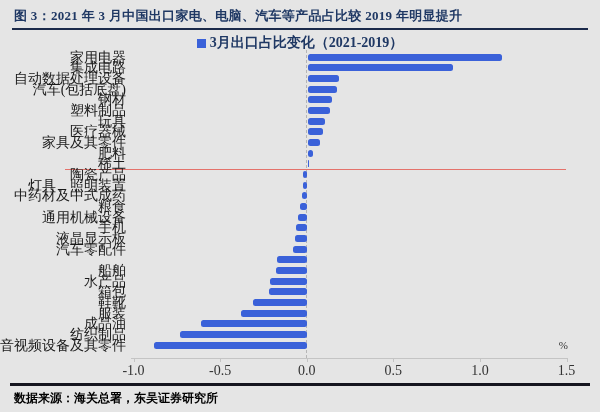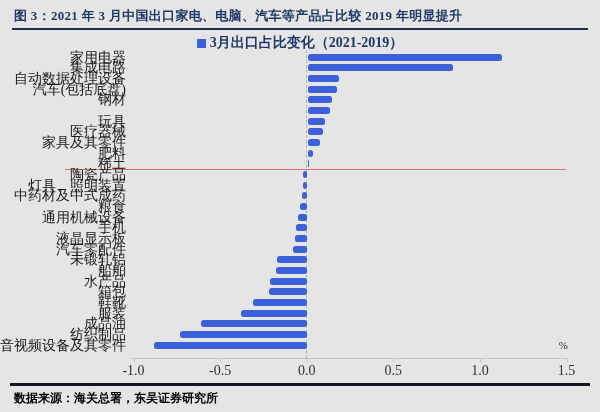--- a/index.html
+++ b/index.html
@@ -54,20 +54,21 @@
   <div class="cat-label" style="top: 51.5px;">家用电器</div>
       <div class="bar" style="width: 193.984px; top: 53.5px; left: 307.7px; background: rgb(58, 97, 217);"></div>
       <div class="cat-label" style="top: 62.17px;">集成电路</div>
       <div class="bar" style="width: 145.488px; top: 64.17px; left: 307.7px; background: rgb(58, 97, 217);"></div>
       <div class="cat-label" style="top: 72.84px;">自动数据处理设备</div>
       <div class="bar" style="width: 31.176px; top: 74.84px; left: 307.7px; background: rgb(58, 97, 217);"></div>
       <div class="cat-label" style="top: 83.51px;">汽车(包括底盘)</div>
       <div class="bar" style="width: 29.444px; top: 85.51px; left: 307.7px; background: rgb(58, 97, 217);"></div>
       <div class="cat-label" style="top: 94.18px;">钢材</div>
       <div class="bar" style="width: 24.248px; top: 96.18px; left: 307.7px; background: rgb(58, 97, 217);"></div>
+      <div class="cat-label" style="top: 104.85px;">塑料制品</div>
       <div class="bar" style="width: 22.516px; top: 106.85px; left: 307.7px; background: rgb(58, 97, 217);"></div>
       <div class="cat-label" style="top: 115.52px;">玩具</div>
       <div class="bar" style="width: 17.32px; top: 117.52px; left: 307.7px; background: rgb(58, 97, 217);"></div>
       <div class="cat-label" style="top: 126.19px;">医疗器械</div>
       <div class="bar" style="width: 15.588px; top: 128.19px; left: 307.7px; background: rgb(58, 97, 217);"></div>
       <div class="cat-label" style="top: 136.86px;">家具及其零件</div>
       <div class="bar" style="width: 12.124px; top: 138.86px; left: 307.7px; background: rgb(58, 97, 217);"></div>
       <div class="cat-label" style="top: 147.53px;">肥料</div>
       <div class="bar" style="width: 5.196px; top: 149.53px; left: 307.7px; background: rgb(58, 97, 217);"></div>
       <div class="cat-label" style="top: 158.2px;">稀土</div>
@@ -81,21 +82,20 @@
       <div class="cat-label" style="top: 200.88px;">粮食</div>
       <div class="bar" style="width: 6.928px; top: 202.88px; left: 299.772px; background: rgb(58, 97, 217);"></div>
       <div class="cat-label" style="top: 211.55px;">通用机械设备</div>
       <div class="bar" style="width: 8.66px; top: 213.55px; left: 298.04px; background: rgb(58, 97, 217);"></div>
       <div class="cat-label" style="top: 222.22px;">手机</div>
       <div class="bar" style="width: 10.392px; top: 224.22px; left: 296.308px; background: rgb(58, 97, 217);"></div>
       <div class="cat-label" style="top: 232.89px;">液晶显示板</div>
       <div class="bar" style="width: 12.124px; top: 234.89px; left: 294.576px; background: rgb(58, 97, 217);"></div>
       <div class="cat-label" style="top: 243.56px;">汽车零配件</div>
       <div class="bar" style="width: 13.856px; top: 245.56px; left: 292.844px; background: rgb(58, 97, 217);"></div>
-      <div class="cat-label" style="top: 254.23px;">未锻轧铝</div>
       <div class="bar" style="width: 29.444px; top: 256.23px; left: 277.256px; background: rgb(58, 97, 217);"></div>
       <div class="cat-label" style="top: 264.9px;">船舶</div>
       <div class="bar" style="width: 31.176px; top: 266.9px; left: 275.524px; background: rgb(58, 97, 217);"></div>
       <div class="cat-label" style="top: 275.57px;">水产品</div>
       <div class="bar" style="width: 36.372px; top: 277.57px; left: 270.328px; background: rgb(58, 97, 217);"></div>
       <div class="cat-label" style="top: 286.24px;">箱包</div>
       <div class="bar" style="width: 38.104px; top: 288.24px; left: 268.596px; background: rgb(58, 97, 217);"></div>
       <div class="cat-label" style="top: 296.91px;">鞋靴</div>
       <div class="bar" style="width: 53.692px; top: 298.91px; left: 253.008px; background: rgb(58, 97, 217);"></div>
       <div class="cat-label" style="top: 307.58px;">服装</div>

